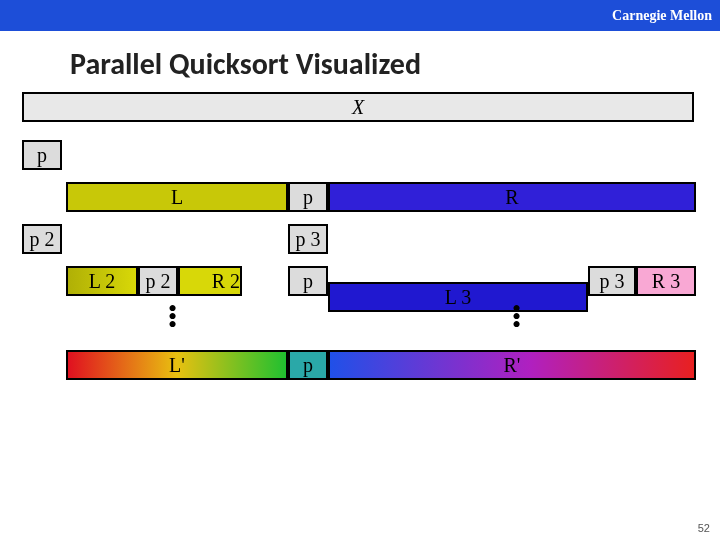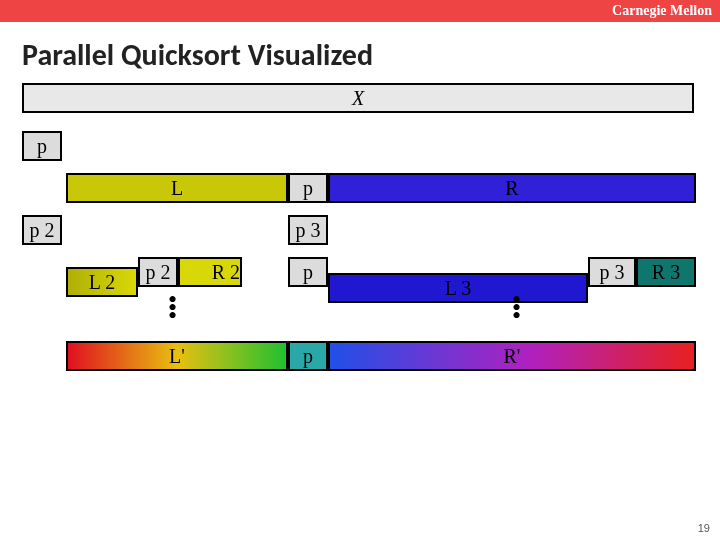--- a/index.html
+++ b/index.html
@@ -5,38 +5,39 @@
   * { box-sizing: border-box; margin: 0; padding: 0; }
   body {
     width: 720px;
     height: 540px;
     background: #fff;
     font-family: Calibri, "Segoe UI", Arial, sans-serif;
     position: relative;
   }
   .topbar {
     width: 100%;
-    height: 22px;
-    background: #ef4444;
+    height: 31px;
+    background: #1d4ed8;
     display: flex;
     justify-content: flex-end;
     align-items: center;
     padding-right: 8px;
   }
   .topbar span {
     color: #fff;
     font-weight: bold;
     font-family: "Times New Roman", serif;
     font-size: 14px;
   }
   .title {
     font-size: 30px;
     font-weight: bold;
     color: #222;
     padding: 14px 0 10px 22px;
+    margin-left: 48px;
   }
   .stage {
     position: relative;
     margin-left: 22px;
     width: 676px;
   }
   .box {
     position: absolute;
     border: 2px solid #000;
     display: flex;
@@ -57,27 +58,27 @@
     top: 90px; left: 44px; width: 222px;
     background: #c8c808;
   }
   .mid-p-box { top: 90px; left: 266px; width: 40px; background: #dcdcdc; }
   .r-box {
     top: 90px; left: 306px; width: 368px;
     background: #3020d8;
   }
   .p2-box { top: 132px; left: 0; width: 40px; background: #dcdcdc; }
   .p3-box { top: 132px; left: 266px; width: 40px; background: #dcdcdc; }
-  .l2-box { top: 174px; left: 44px; width: 72px; background: linear-gradient(90deg,#b0b006,#d8d808); margin-top: 10px; }
+  .l2-box { top: 174px; left: 44px; width: 72px; background: linear-gradient(90deg,#b0b006,#d8d808); }
   .p2-small { top: 174px; left: 116px; width: 40px; background: #dcdcdc; }
   .r2-box { top: 174px; left: 156px; width: 64px; background: #d8d808; justify-content: flex-end; }
   .row5-p { top: 174px; left: 266px; width: 40px; background: #dcdcdc; }
   .l3-box { top: 190px; left: 306px; width: 260px; background: #2018d0; }
   .p3-small { top: 174px; left: 566px; width: 48px; background: #dcdcdc; }
-  .r3-box { top: 174px; left: 614px; width: 60px; background: #0f766e; }
+  .r3-box { top: 174px; left: 614px; width: 60px; background: #f9a8d4; }
   .dots1 { position: absolute; top: 210px; left: 146px; font-family: "Times New Roman", serif; font-size: 26px; line-height: 14px; letter-spacing: 0; transform: rotate(0);}
   .dots2 { position: absolute; top: 210px; left: 490px; font-family: "Times New Roman", serif; font-size: 26px; line-height: 14px;}
   .vdots { display:block; height:8px; text-align:center; }
   .lprime {
     top: 258px; left: 44px; width: 222px;
     background: linear-gradient(90deg,#e01020 0%, #e8c010 50%, #20c030 100%);
   }
   .row7-p { top: 258px; left: 266px; width: 40px; background: #2aa8a8; }
   .rprime {
     top: 258px; left: 306px; width: 368px;
@@ -168,13 +169,13 @@
   </div>
   <div class="box row7-p">
     <span>p</span>
   </div>
   <div class="box rprime">
     <span class="rprime-lbl">R'</span>
   </div>
 
 </div>
 
-<div class="pagenum">19</div>
+<div class="pagenum">52</div>
 
 </body></html>

